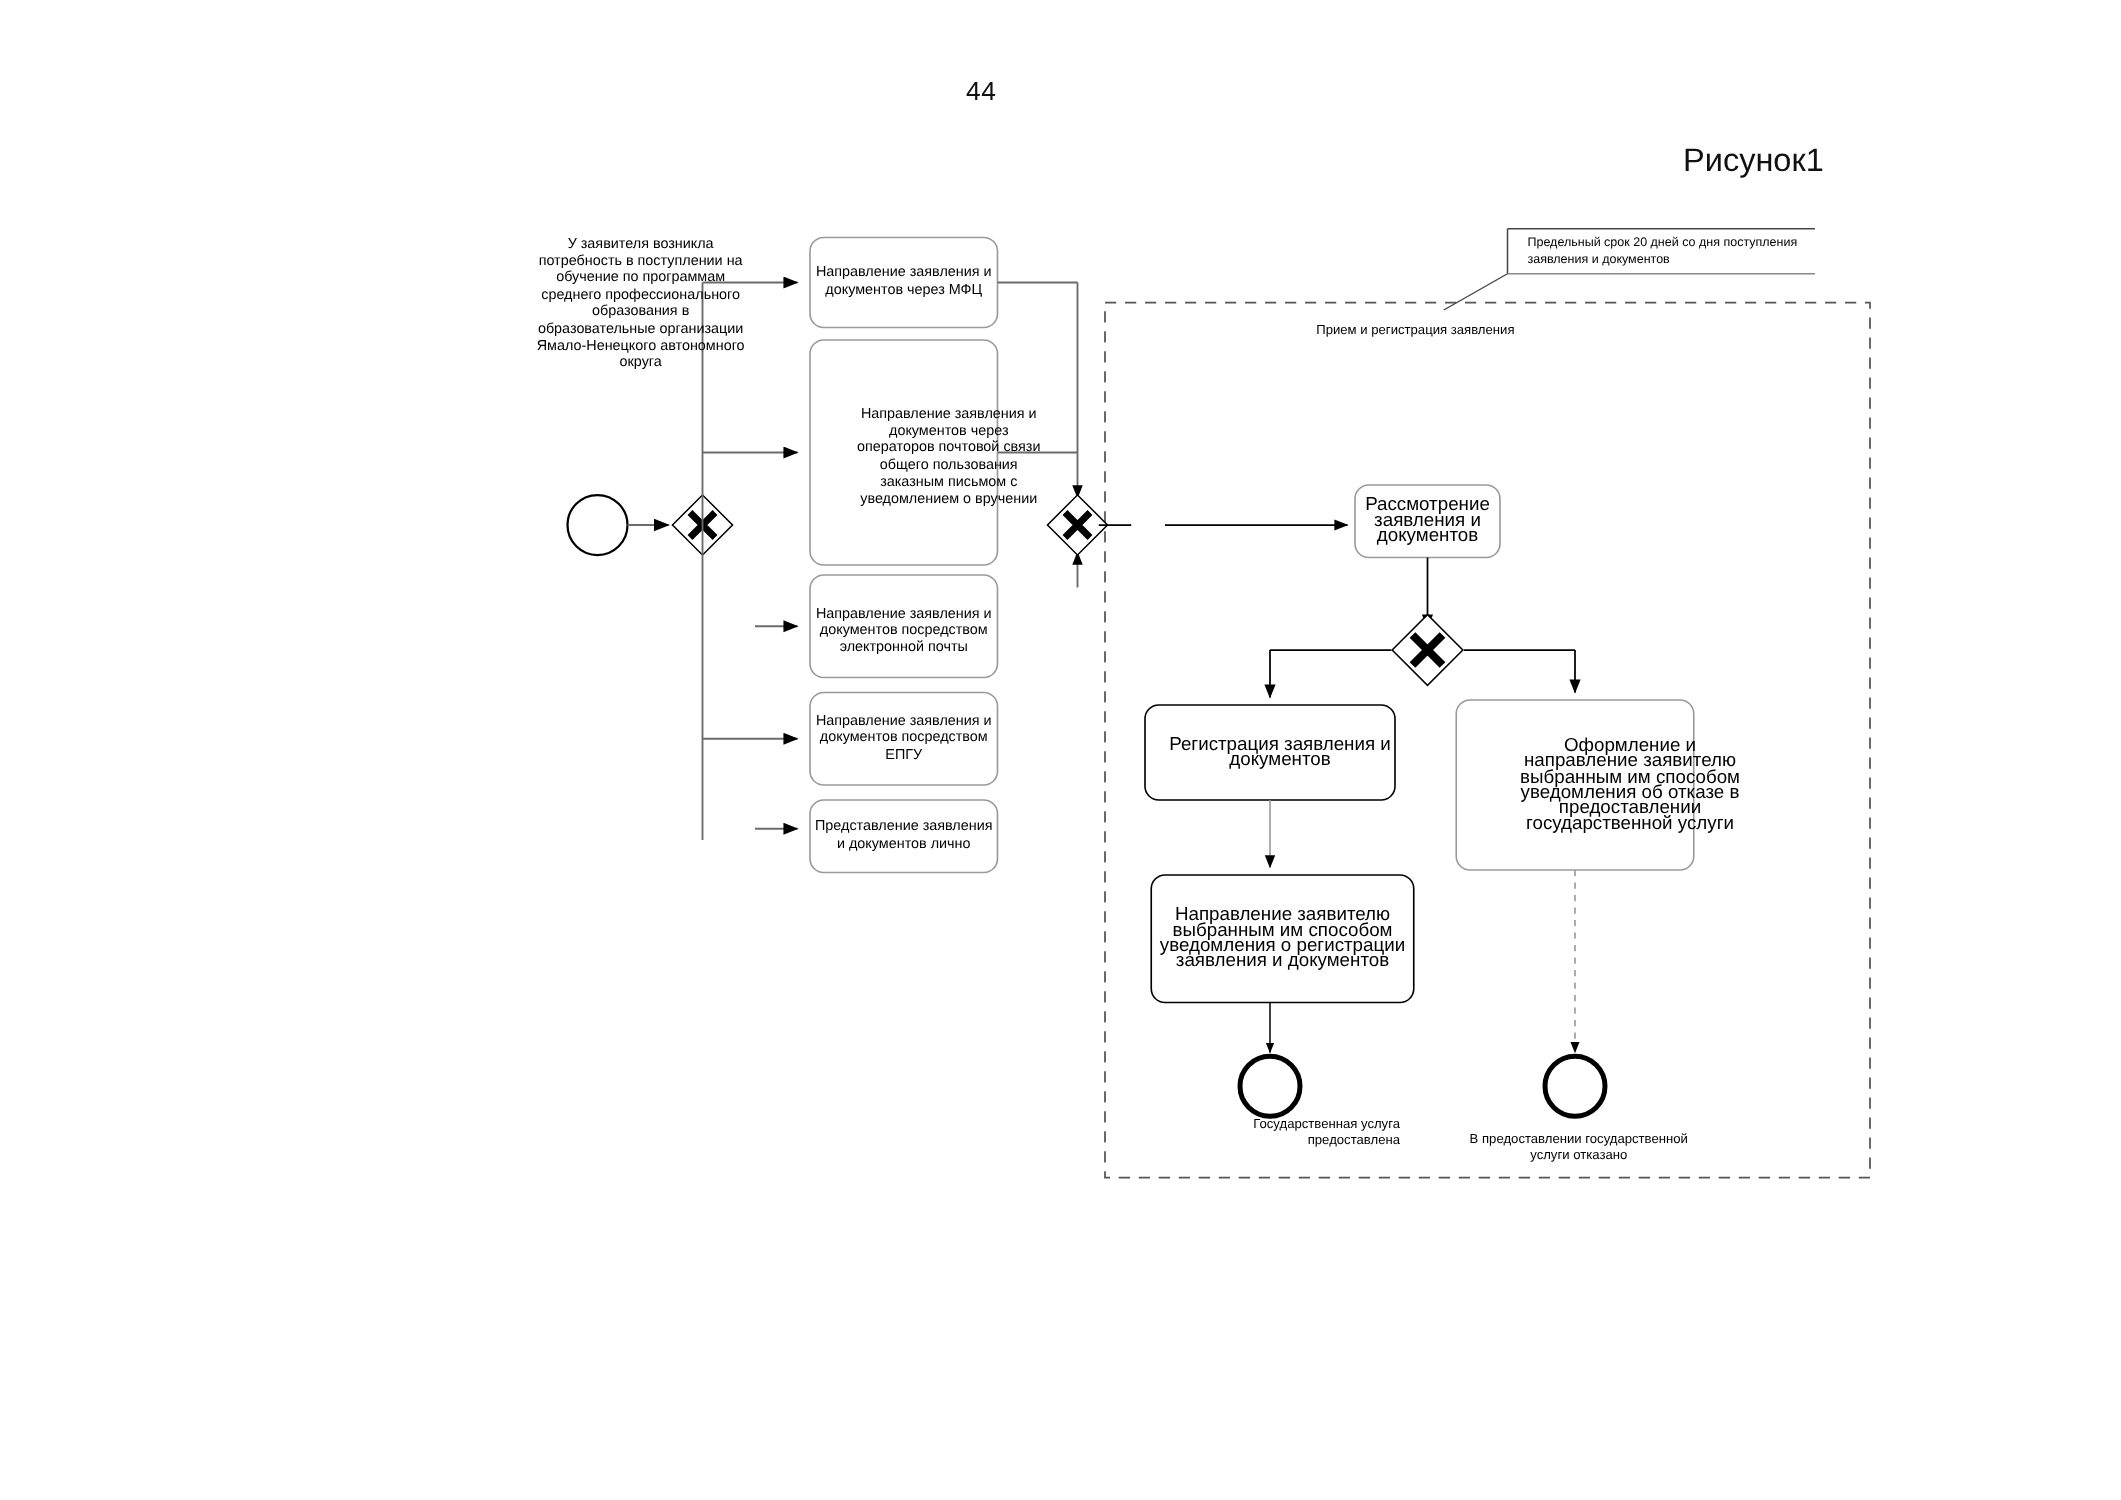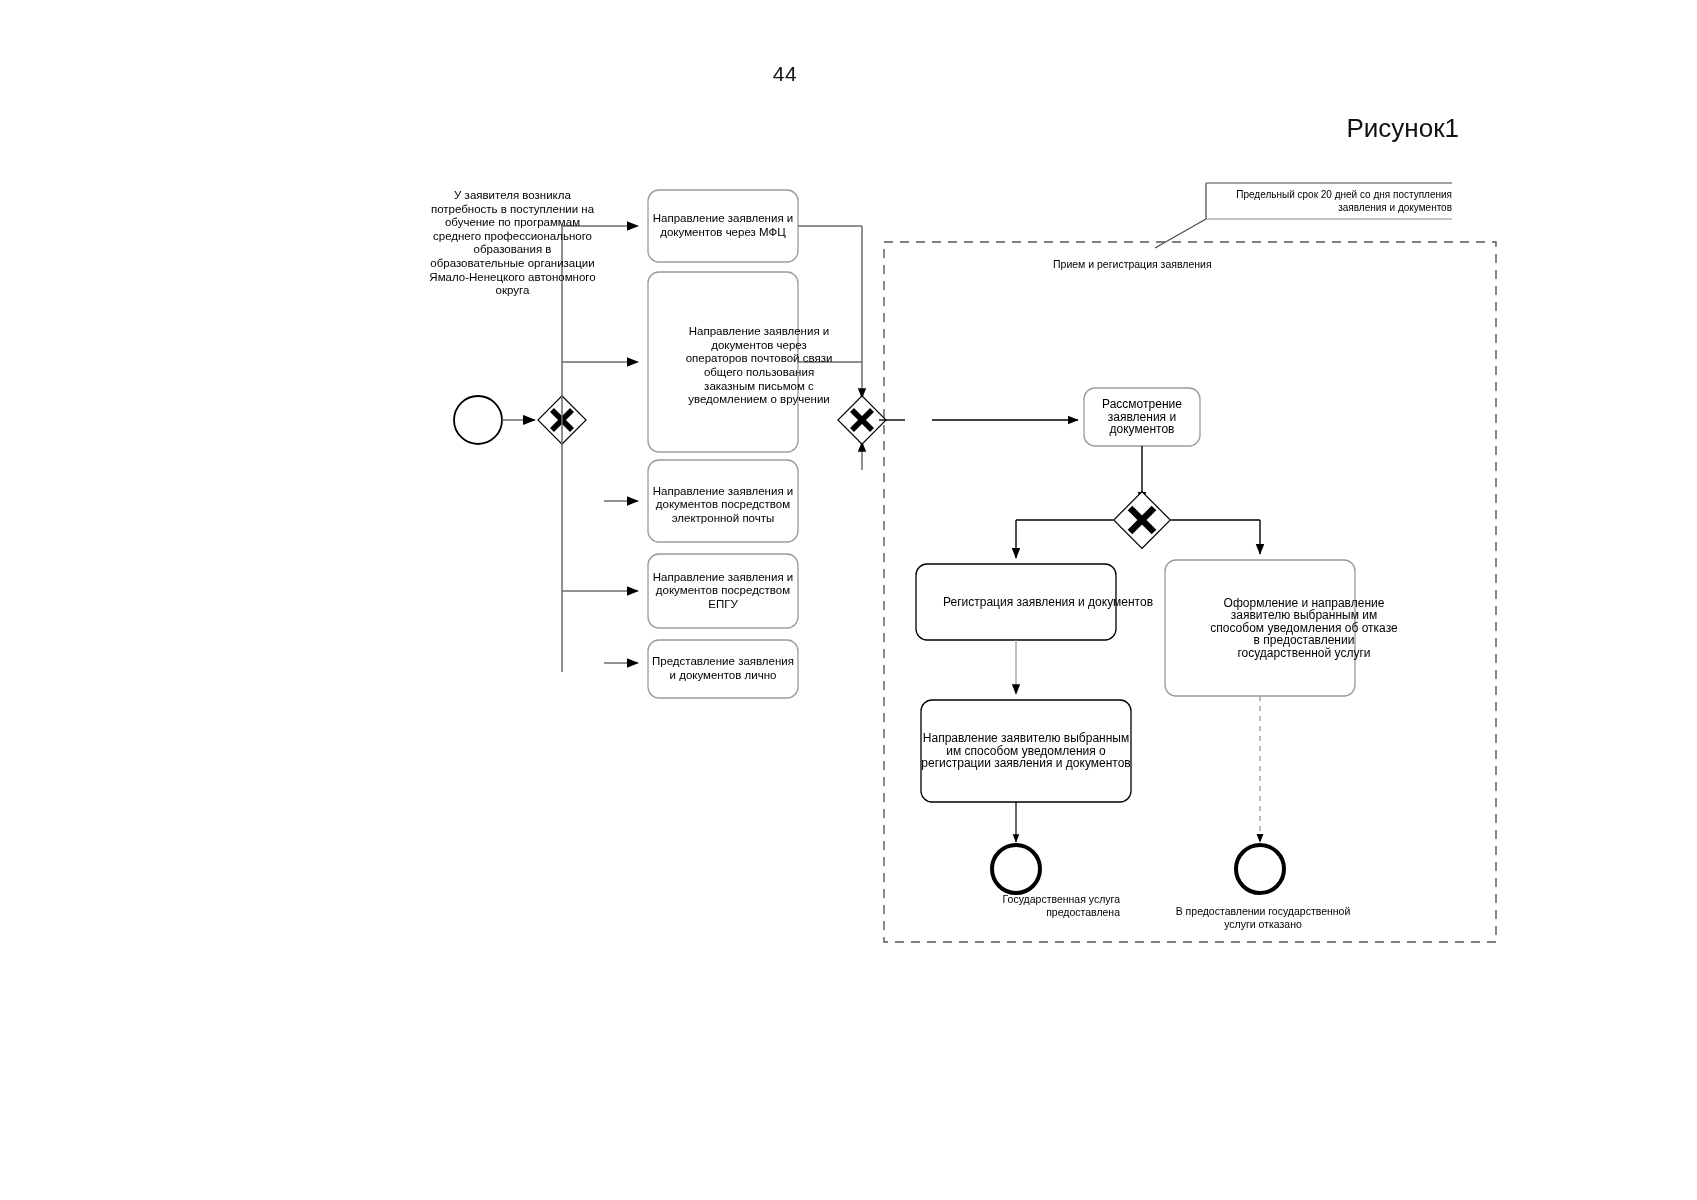--- a/index.html
+++ b/index.html
@@ -11,38 +11,38 @@
     font-size:21px;color:#111;letter-spacing:.5px;
   }
   .figure-title{
     position:absolute;right:238px;top:113px;font-size:26px;color:#111;
   }
 
   svg#canvas{position:absolute;left:0;top:0;width:1697px;height:1200px;}
 
   
   .txt{position:absolute;font-size:11.5px;line-height:13.6px;text-align:center;color:#000;}
-  .txt.small{font-size:12px;line-height:12.4px;}
+  .txt.small{font-size:15px;line-height:12.4px;}
 
   .start-label{width:175px;left:425px;top:189px;}
   .box-txt{display:flex;align-items:center;justify-content:center;text-align:center;}
 
   .b1{left:648px;top:190px;width:150px;height:72px;}
   .b2{left:684px;top:272px;width:150px;height:188px;}
   .b3{left:648px;top:460px;width:150px;height:90px;}
   .b4{left:648px;top:554px;width:150px;height:74px;}
   .b5{left:648px;top:640px;width:150px;height:58px;}
 
   .r1{left:1084px;top:388px;width:116px;height:58px;}
-  .r2{left:940px;top:564px;width:216px;height:76px;}
+  .r2{left:916px;top:564px;width:216px;height:76px;}
   .r3{left:1165px;top:560px;width:190px;height:136px;margin-left:44px;}
   .r4{left:921px;top:700px;width:210px;height:102px;}
 
   .lane-label{position:absolute;left:1053px;top:258px;font-size:10.5px;color:#000;}
-  .note-txt{position:absolute;left:1222px;top:189px;width:230px;font-size:10px;line-height:12.5px;text-align:right;}
+  .note-txt{position:absolute;left:1222px;top:189px;width:230px;font-size:10px;line-height:12.5px;text-align:left;}
 
   .end-label-1{position:absolute;left:930px;top:893px;width:190px;font-size:10.5px;line-height:12.6px;text-align:right;}
   .end-label-2{position:absolute;left:1168px;top:893px;width:190px;font-size:10.5px;line-height:12.6px;text-align:center;margin-top:12px;}
 </style>
 </head>
 <body>
 
 <div id="page">
 
   <div class="page-number">44</div>

